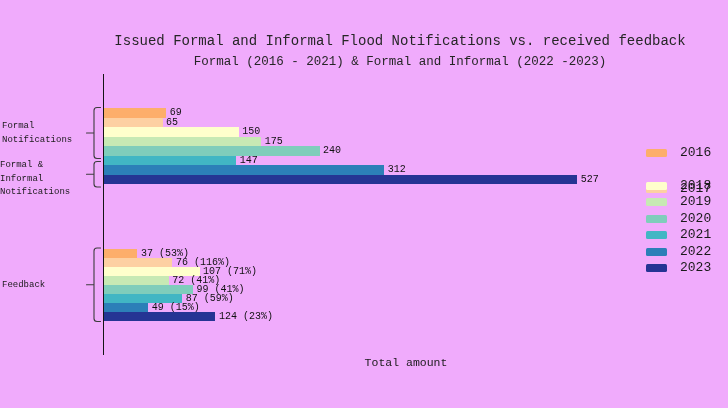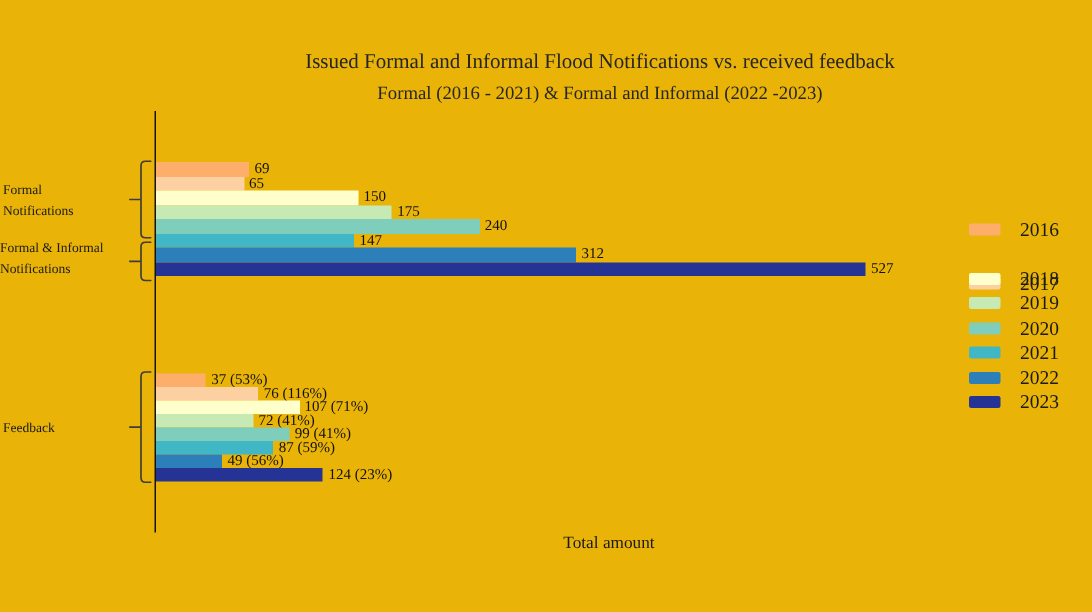--- a/index.html
+++ b/index.html
@@ -1,18 +1,18 @@
 <!DOCTYPE html>
 <html><head>
 <meta charset="utf-8">
 <style>
   html,body{margin:0;padding:0;background:#fff;}
   .canvas{
-    position:relative;width:728px;height:408px;background:#eab308;
-    font-family:Liberation Serif, serif;overflow:hidden;color:#1a1a1a;
+    position:relative;width:728px;height:408px;background:#f0abfc;
+    font-family:Liberation Mono, monospace;overflow:hidden;color:#1a1a1a;
   }
   .title{position:absolute;left:70px;width:660px;top:33px;text-align:center;
     font-size:14px;line-height:17px;color:#262626;}
   .subtitle{position:absolute;left:70px;width:660px;top:55px;text-align:center;
     font-size:12.5px;line-height:15px;color:#262626;}
   .y-axis{position:absolute;left:103px;top:74px;width:1.4px;height:281px;background:#141414;}
   .bar{position:absolute;height:9px;}
   .bar-label{position:absolute;font-size:10px;line-height:11px;color:#111;white-space:nowrap;}
   .row-label{position:absolute;text-align:left;font-size:9px;line-height:13.5px;color:#1a1a1a;}
   #rl-formal{left:2px;width:82px;top:120px;}
@@ -79,21 +79,21 @@
       <div class="bar-label" style="left: 175.913px; top: 257.06px; text-align: right;">76 (116%)</div>
       <div class="bar" style="left: 104.2px; top: 267.08px; width: 96.0361px; height: 9.04px; background: rgb(255, 255, 204);"></div>
       <div class="bar-label" style="left: 203px; top: 266.1px;">107 (71%)</div>
       <div class="bar" style="left: 104.2px; top: 276.12px; width: 64.6224px; height: 9.04px; background: rgb(199, 233, 180);"></div>
       <div class="bar-label" style="left: 172.322px; top: 275.14px;">72 (41%)</div>
       <div class="bar" style="left: 104.2px; top: 285.16px; width: 88.8558px; height: 9.04px; background: rgb(127, 205, 187);"></div>
       <div class="bar-label" style="left: 196.556px; top: 284.18px;">99 (41%)</div>
       <div class="bar" style="left: 104.2px; top: 294.2px; width: 78.0854px; height: 9.04px; background: rgb(65, 182, 196);"></div>
       <div class="bar-label" style="left: 185.785px; top: 293.22px;">87 (59%)</div>
       <div class="bar" style="left: 104.2px; top: 303.24px; width: 43.9791px; height: 9.04px; background: rgb(44, 127, 184);"></div>
-      <div class="bar-label" style="left: 151.679px; top: 302.26px;">49 (56%)</div>
+      <div class="bar-label" style="left: 151.679px; top: 302.26px;">49 (15%)</div>
       <div class="bar" style="left: 104.2px; top: 312.28px; width: 111.294px; height: 9.04px; background: rgb(37, 52, 148);"></div>
       <div class="bar-label" style="left: 218.994px; top: 311.3px;">124 (23%)</div>
     </div>
 
   <div class="legend">
       <div class="legend-entry" style="top: 0px;">
         <span class="legend-swatch" style="background: rgb(253, 174, 107);"></span>
         <span class="legend-label">2016</span>
       </div>
       <div class="legend-entry" style="top: 16.45px; margin-top: 20px;">

